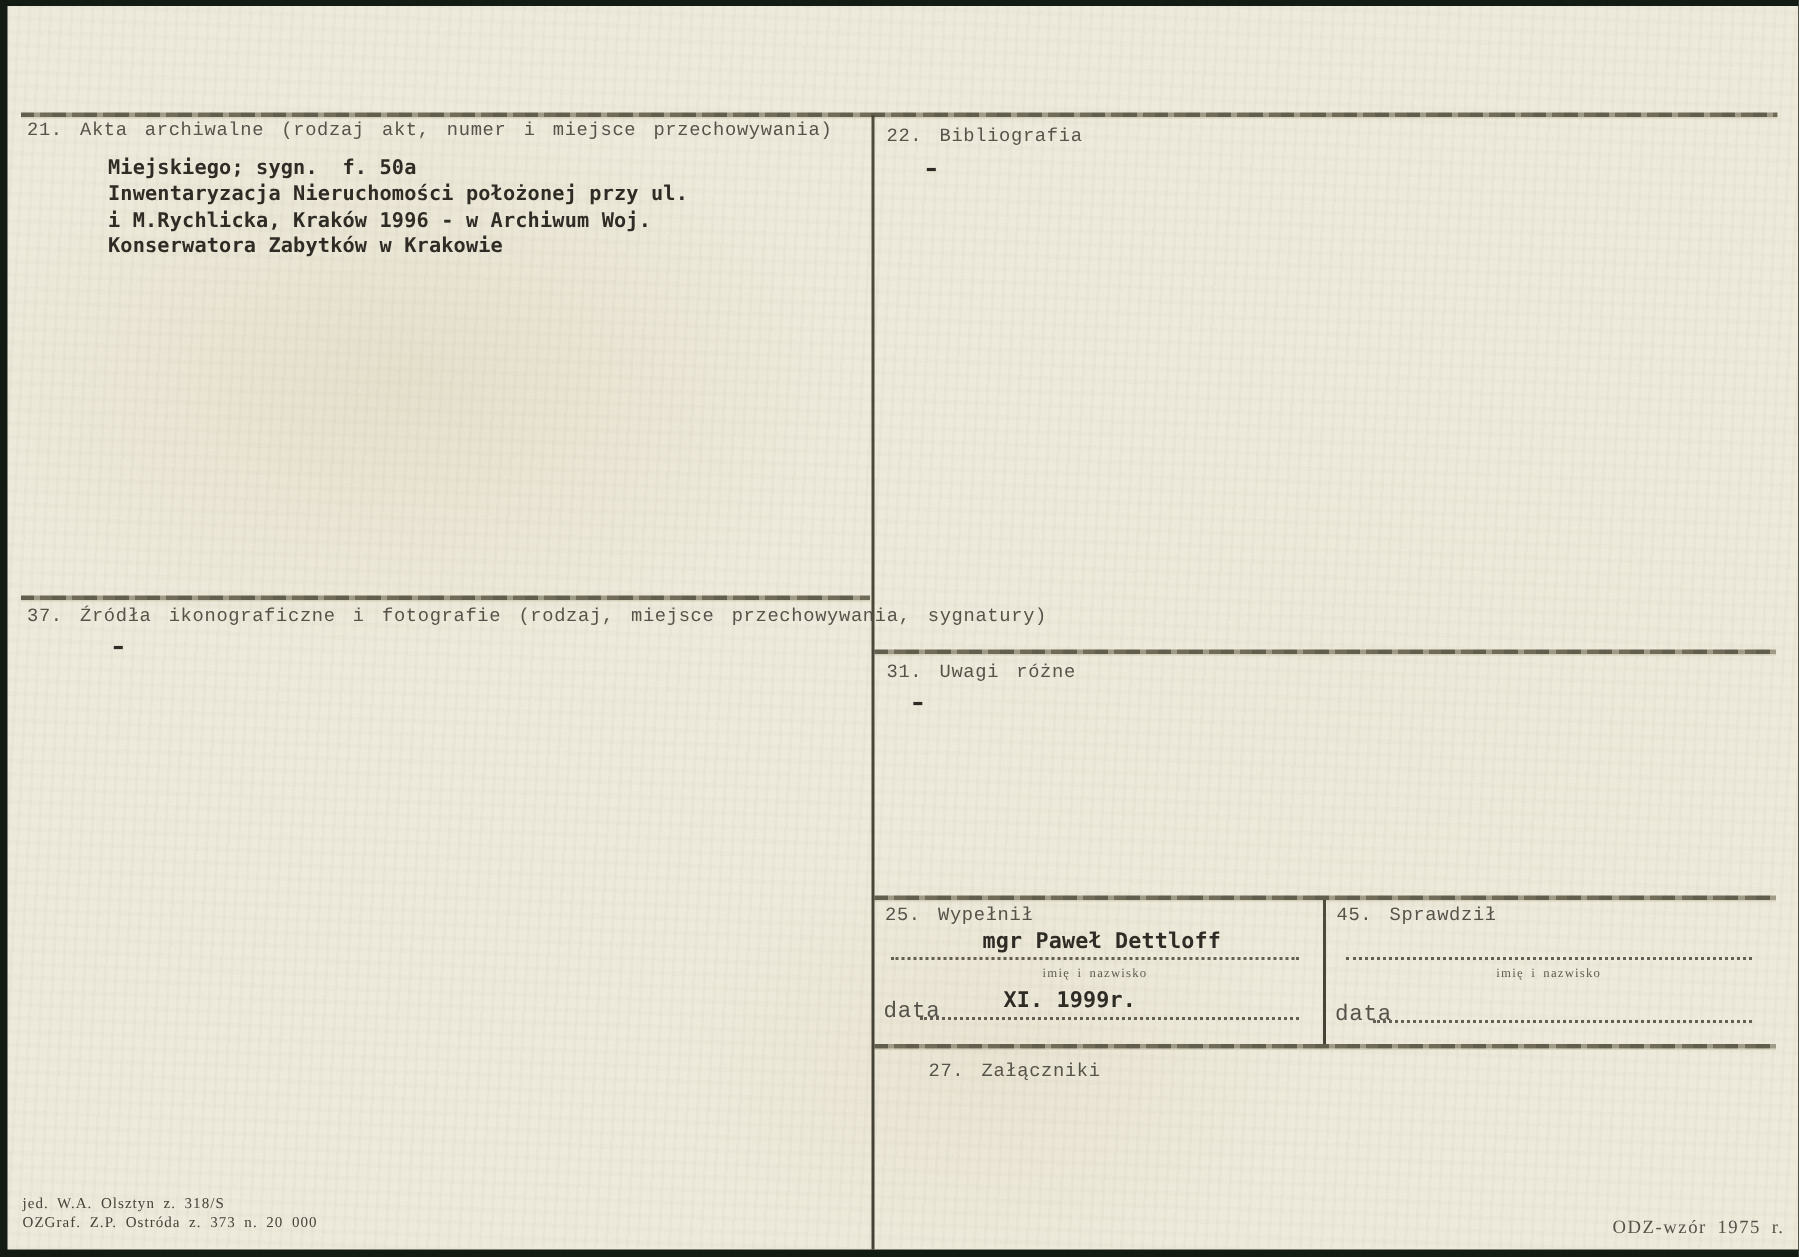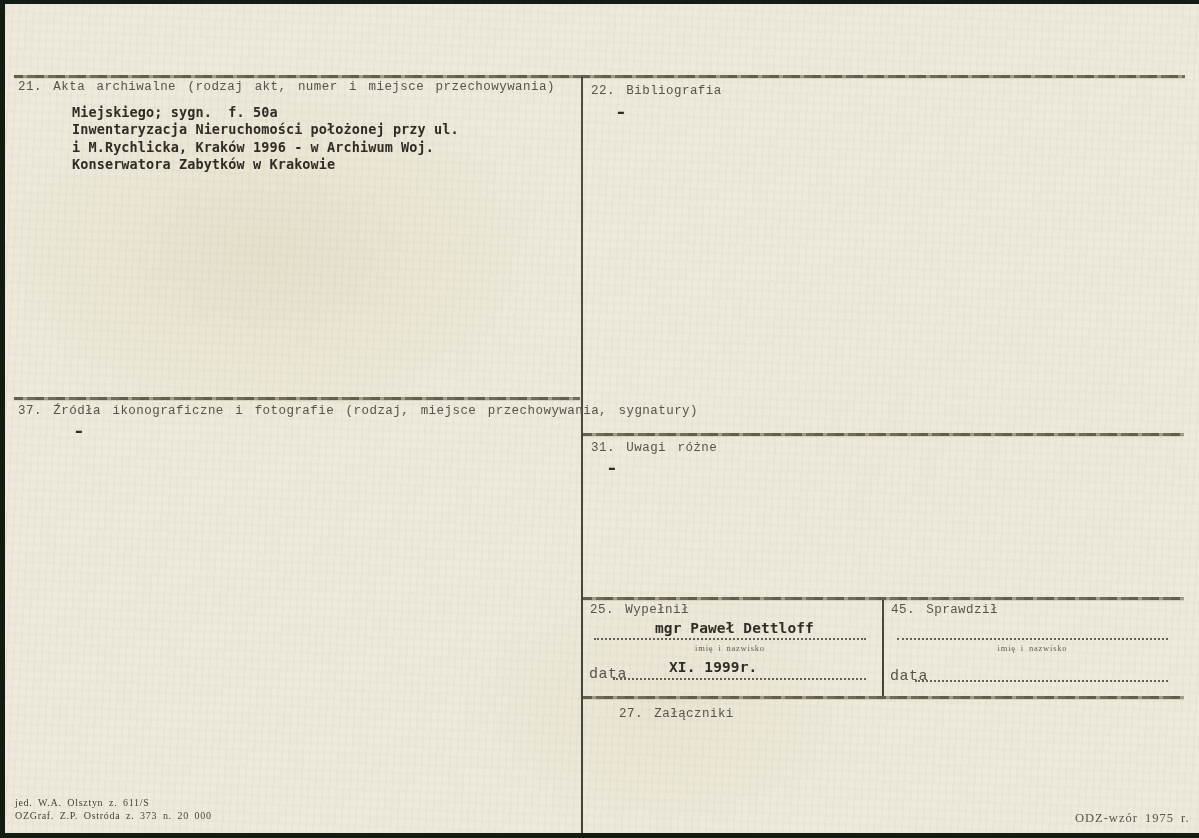--- a/index.html
+++ b/index.html
@@ -117,16 +117,16 @@
   <div class="abs heading" style="left:891px;top:603px;">45. Sprawdził</div>
   <div class="abs typed typed-big" style="left:930px;top:620px;"></div>
   <div class="abs dotline" style="left:897px;top:630px;width:271px;"></div>
   <div class="abs caption" style="left:897px;top:643px;width:271px;">imię i nazwisko</div>
   <div class="abs datalabel" style="left:890px;top:668px;">data</div>
   <div class="abs typed typed-big" style="left:950px;top:660px;"></div>
   <div class="abs dotline" style="left:915px;top:672px;width:253px;"></div>
 
   <div class="abs heading" style="left:591px;top:707px;margin-left:28px;">27. Załączniki</div>
 
-  <div class="abs imprint" style="left:15px;top:797px;">jed. W.A. Olsztyn z. 611/S</div>
+  <div class="abs imprint" style="left:15px;top:797px;">jed. W.A. Olsztyn z. 318/S</div>
   <div class="abs imprint" style="left:15px;top:810px;">OZGraf. Z.P. Ostróda z. 373 n. 20 000</div>
   <div class="abs imprint-right" style="left:1075px;top:811px;">ODZ-wzór 1975 r.</div>
 </div>
 
 </body></html>

